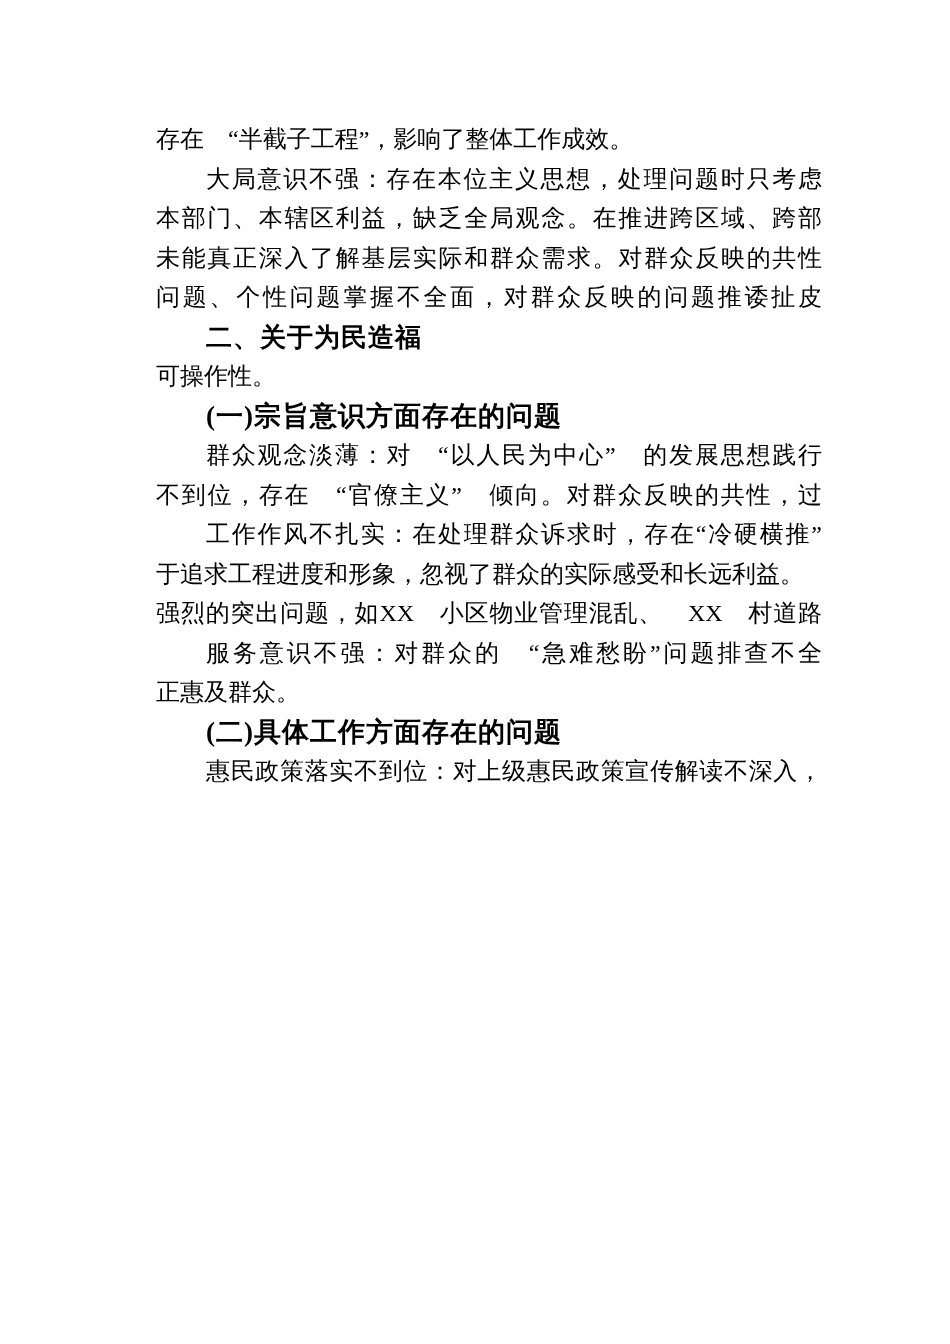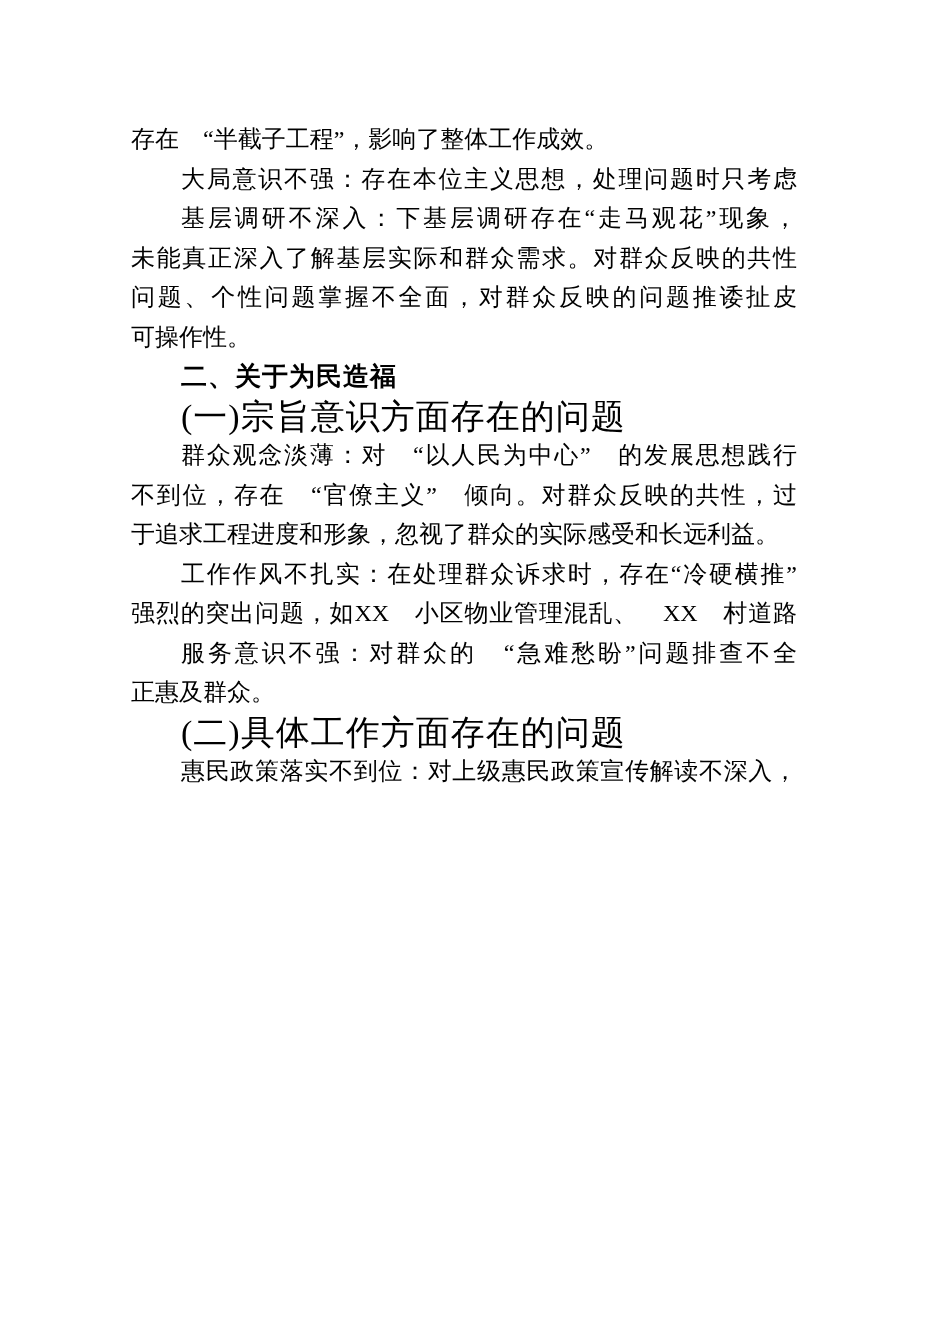--- a/index.html
+++ b/index.html
@@ -9,21 +9,21 @@
   }
   .page {
     position: relative;
     width: 950px;
     height: 1344px;
     background: #ffffff;
     overflow: hidden;
   }
   .content {
     position: absolute;
-    left: 131px;
+    left: 156px;
     top: 120px;
     width: 666px;
   }
   .ln {
     height: 39.5px;
     line-height: 39.5px;
     font-size: 24px;
     color: #000000;
     font-family: "Liberation Serif", "DejaVu Serif", serif;
     text-align: left;
@@ -38,41 +38,41 @@
     text-align-last: justify;
   }
   .hei {
     font-family: "Liberation Sans", "DejaVu Sans", sans-serif;
     font-weight: bold;
     font-size: 26px;
     letter-spacing: 1px;
   }
   .kai {
     font-family: "Liberation Serif", "DejaVu Serif", serif;
-    font-weight: normal;
-    font-size: 34px;
+    font-weight: bold;
+    font-size: 27px;
     letter-spacing: 1px;
   }
 </style>
 </head>
 <body>
 
 <div class="page">
   <div class="content">
     <div class="ln">存在　“半截子工程”，影响了整体工作成效。</div>
     <div class="ln ind just">大局意识不强：存在本位主义思想，处理问题时只考虑</div>
-    <div class="ln ind just">基层调研不深入：下基层调研存在“走马观花”现象，</div>
+    <div class="ln just">本部门、本辖区利益，缺乏全局观念。在推进跨区域、跨部</div>
     <div class="ln just">未能真正深入了解基层实际和群众需求。对群众反映的共性</div>
     <div class="ln just">问题、个性问题掌握不全面，对群众反映的问题推诿扯皮</div>
+    <div class="ln ind hei">二、关于为民造福</div>
     <div class="ln">可操作性。</div>
-    <div class="ln ind hei">二、关于为民造福</div>
     <div class="ln ind kai">(一)宗旨意识方面存在的问题</div>
     <div class="ln ind just">群众观念淡薄：对　“以人民为中心”　的发展思想践行</div>
     <div class="ln just">不到位，存在　“官僚主义”　倾向。对群众反映的共性，过</div>
+    <div class="ln ind just">工作作风不扎实：在处理群众诉求时，存在“冷硬横推”</div>
     <div class="ln">于追求工程进度和形象，忽视了群众的实际感受和长远利益。</div>
-    <div class="ln ind just">工作作风不扎实：在处理群众诉求时，存在“冷硬横推”</div>
     <div class="ln just">强烈的突出问题，如XX　小区物业管理混乱、　XX　村道路积</div>
     <div class="ln ind just">服务意识不强：对群众的　“急难愁盼”问题排查不全</div>
     <div class="ln">正惠及群众。</div>
     <div class="ln ind kai">(二)具体工作方面存在的问题</div>
     <div class="ln ind just">惠民政策落实不到位：对上级惠民政策宣传解读不深入，</div>
   </div>
 </div>
 
 </body></html>

